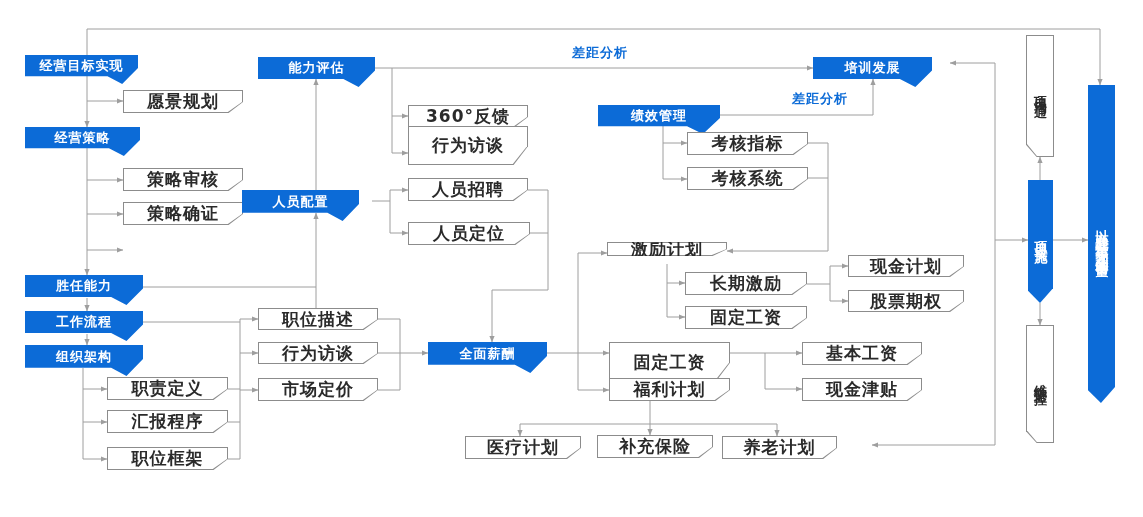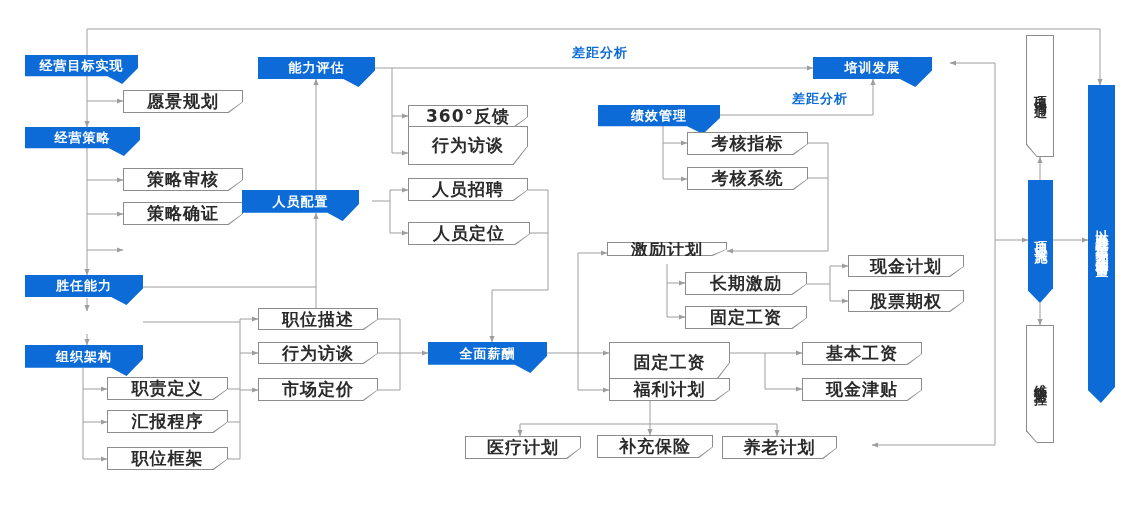--- a/index.html
+++ b/index.html
@@ -146,20 +146,23 @@
 
   <div class="flag" style="left:25px;top:55px;width:113px;height:29px">
       <span>经营目标实现</span>
     </div>
   <div class="flag" style="left:25px;top:127px;width:115px;height:29px">
       <span>经营策略</span>
     </div>
   <div class="flag" style="left:25px;top:275px;width:118px;height:30px">
       <span>胜任能力</span>
     </div>
+  <div class="flag" style="left:25px;top:311px;width:118px;height:30px">
+      <span>工作流程</span>
+    </div>
   <div class="flag" style="left:25px;top:345px;width:118px;height:31px">
       <span>组织架构</span>
     </div>
 
   <div class="box" style="left:123px;top:90px;width:120px;height:23px">
       <span>愿景规划</span>
     </div>
   <div class="box" style="left:123px;top:168px;width:120px;height:23px">
       <span>策略审核</span>
     </div>

